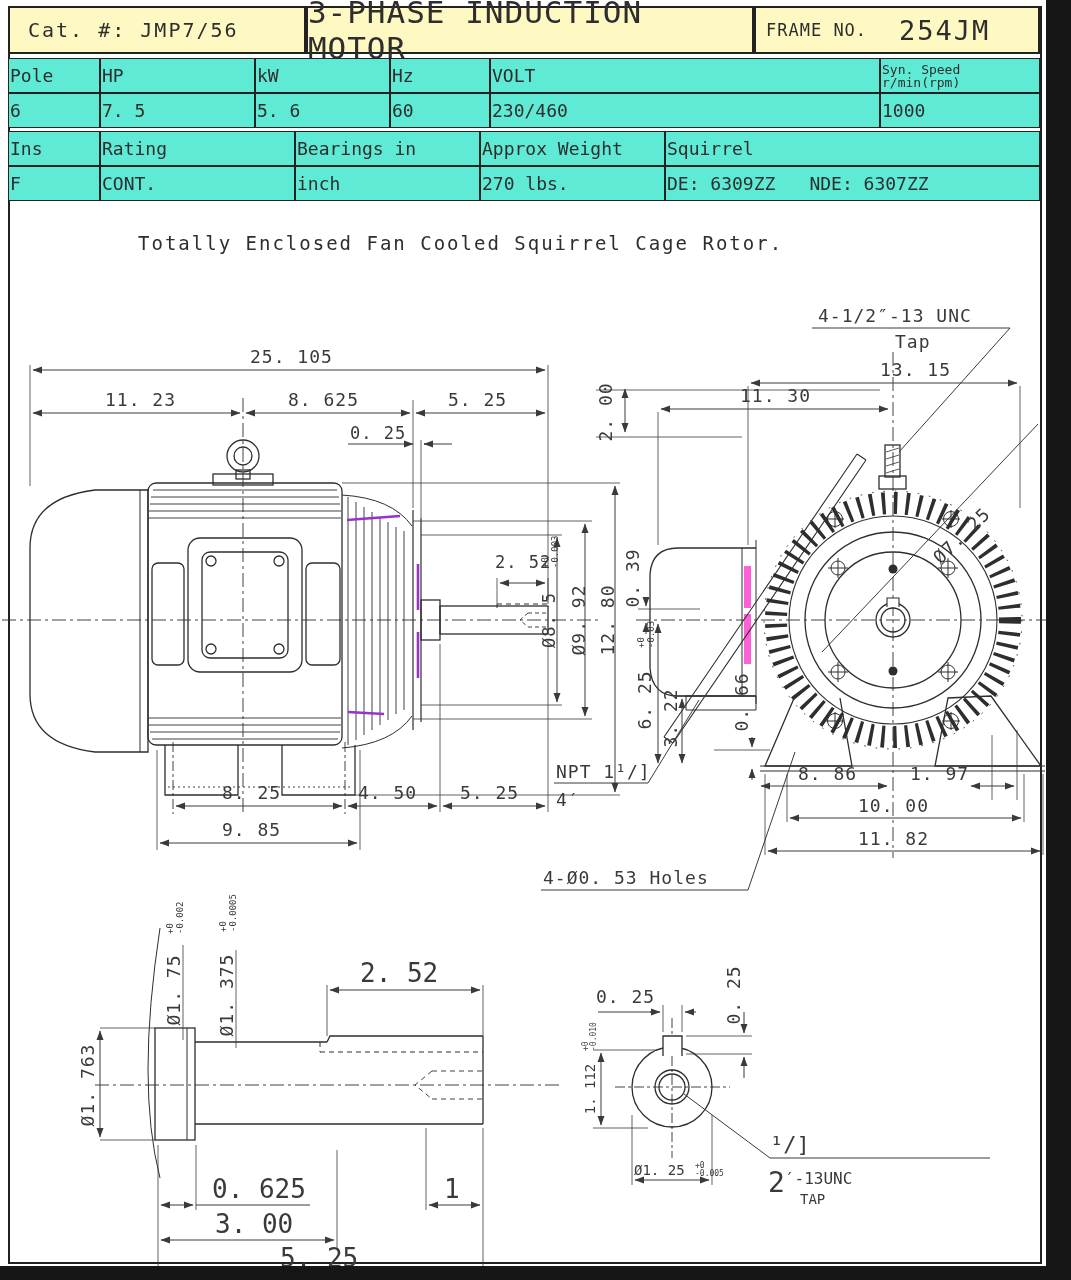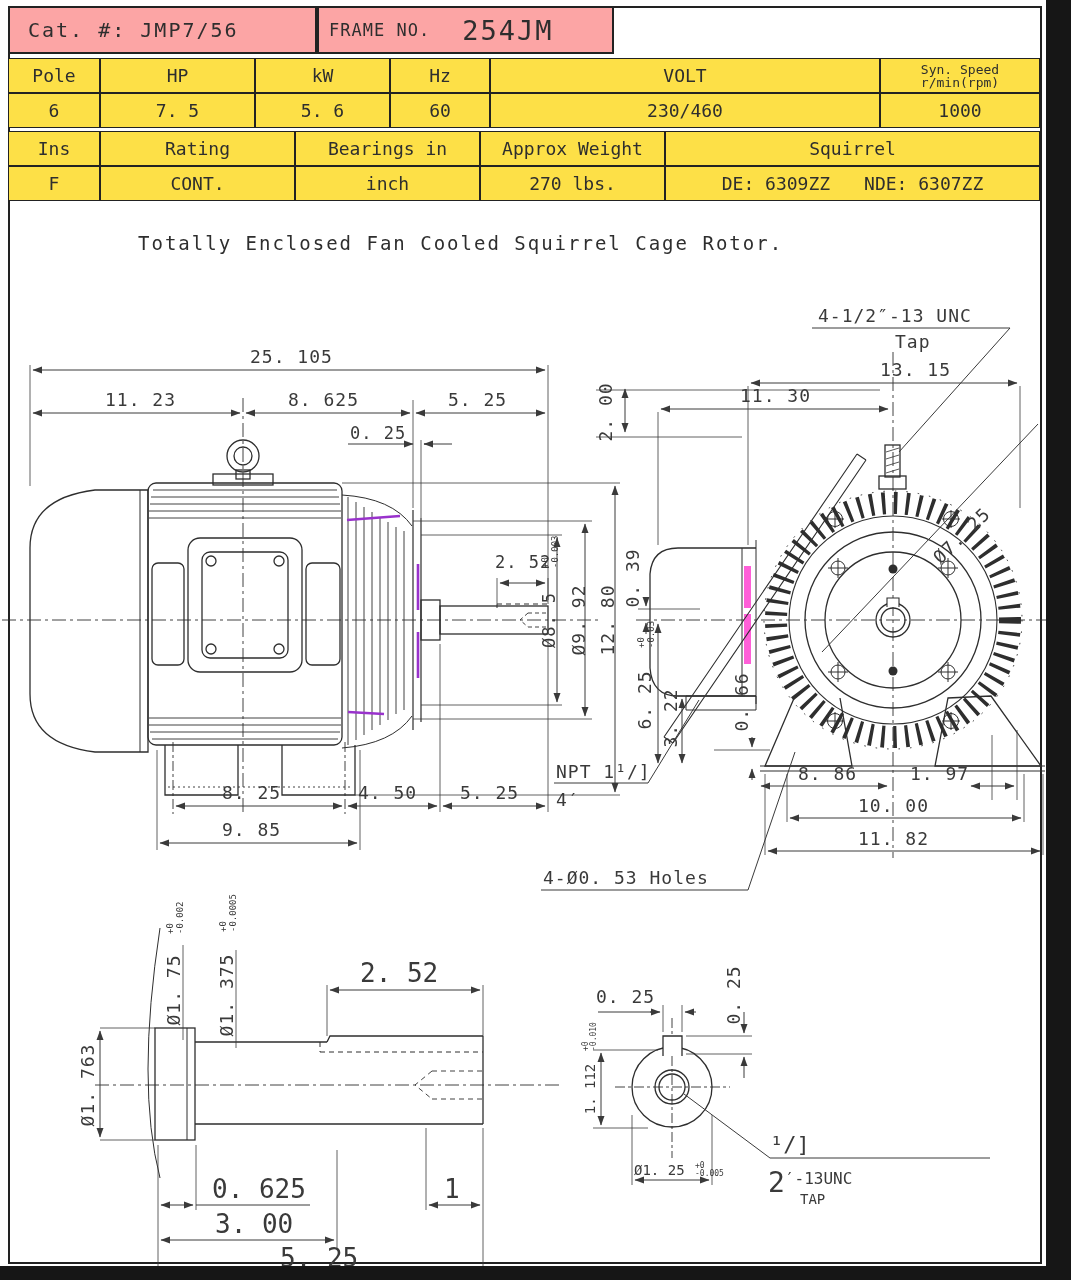--- a/index.html
+++ b/index.html
@@ -6,30 +6,30 @@
   body{
     width:1071px;height:1280px;position:relative;background:#ffffff;
     font-family:"DejaVu Sans Mono", monospace;color:#2e2e2e;overflow:hidden;
   }
   .page-border{position:absolute;left:8px;top:6px;width:1030px;height:1254px;border:2px solid #222;}
   .band-right{position:absolute;right:0;top:0;width:25px;height:1280px;background:#161616;}
   .band-bottom{position:absolute;left:0;top:1266px;width:1071px;height:14px;background:#161616;}
 
   
   .titleblock{position:absolute;left:8px;top:6px;width:1032px;height:48px;display:flex;}
-  .titleblock .cell{border:2px solid #222;display:flex;align-items:center;background:#fca5a5;}
+  .titleblock .cell{border:2px solid #222;display:flex;align-items:center;background:#fef9c3;}
   .tb-cat{width:287px;font-size:20px;padding-left:18px;letter-spacing:2px;}
   .tb-title{width:462px;justify-content:center;font-size:31px;letter-spacing:1px;border-left:none;border-right:none;}
   .tb-frame{width:283px;padding-left:10px;gap:32px;}
   .tb-frame .lbl{font-size:17px;letter-spacing:1px;}
   .tb-frame .val{font-size:27px;letter-spacing:2px;}
 
   
   table.spec{position:absolute;border-collapse:separate;border-spacing:0;table-layout:fixed;}
-  table.spec td{border:1.6px solid #222;text-align:center;vertical-align:middle;background:#fde047;overflow:hidden;margin-left:44px;}
+  table.spec td{border:1.6px solid #222;vertical-align:middle;background:#5eead4;overflow:hidden;margin-left:44px;}
   #ratings{left:8px;top:58px;width:1032px;}
   #ratings td{height:31px;font-size:18px;}
   #ratings .syn{font-size:13px;line-height:13px;}
   #details{left:8px;top:131px;width:1032px;}
   #details td{height:31px;font-size:18px;}
   .bearcell span{display:inline-block;}
   .bearcell .gap{width:34px;}
 
   .note-line{position:absolute;left:138px;top:232px;font-size:19px;letter-spacing:2px;}
 
@@ -41,20 +41,21 @@
   .sm{font-size:14px;}
   .big{font-size:26px;}
 </style>
 </head>
 <body>
 
 <div class="page-border"></div>
 
 <div class="titleblock">
   <div class="cell tb-cat">Cat. #: JMP7/56</div>
+  <div class="cell tb-title">3-PHASE INDUCTION MOTOR</div>
   <div class="cell tb-frame">
     <span class="lbl">FRAME NO.</span>
     <span class="val">254JM</span>
   </div>
 </div>
 
 <table class="spec" id="ratings">
   <colgroup>
       <col style="width:92px">
       <col style="width:155px">

